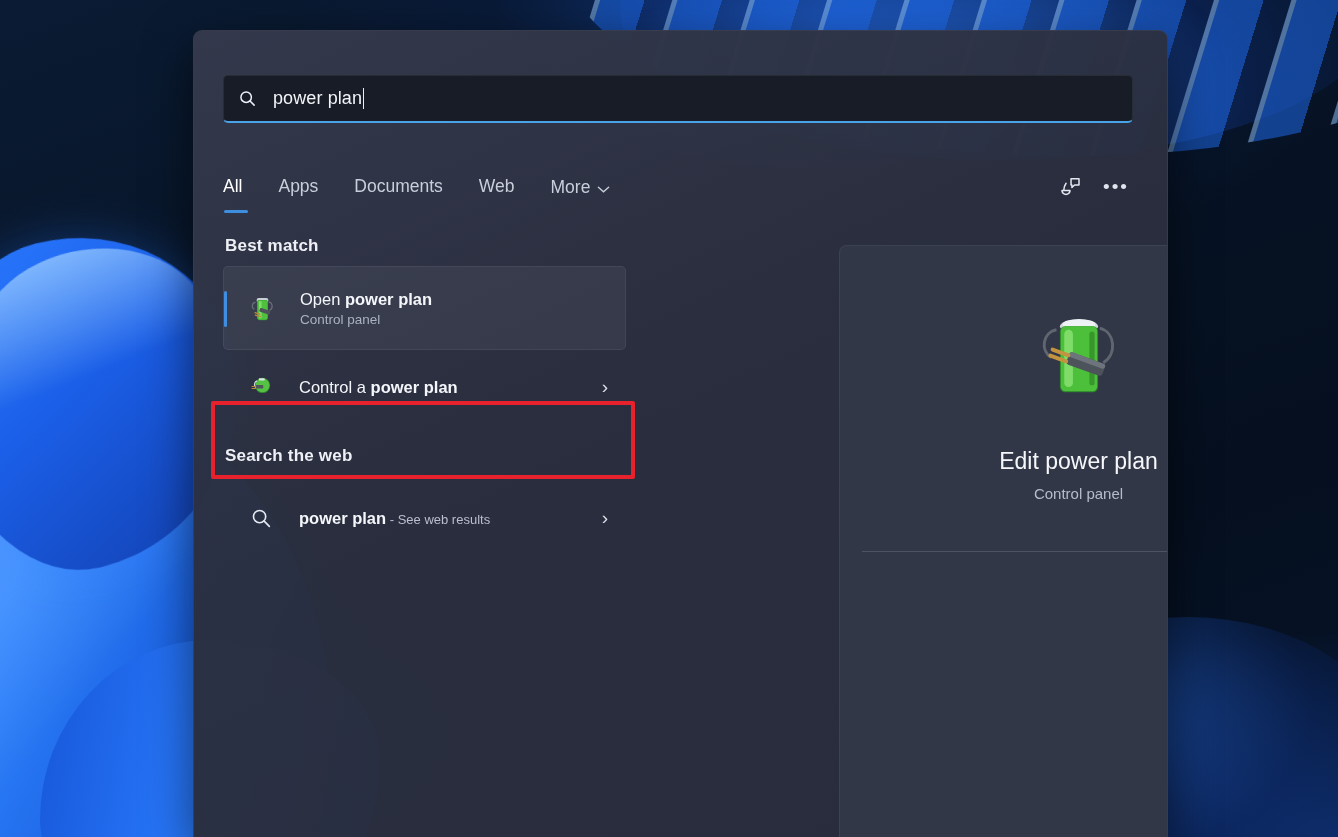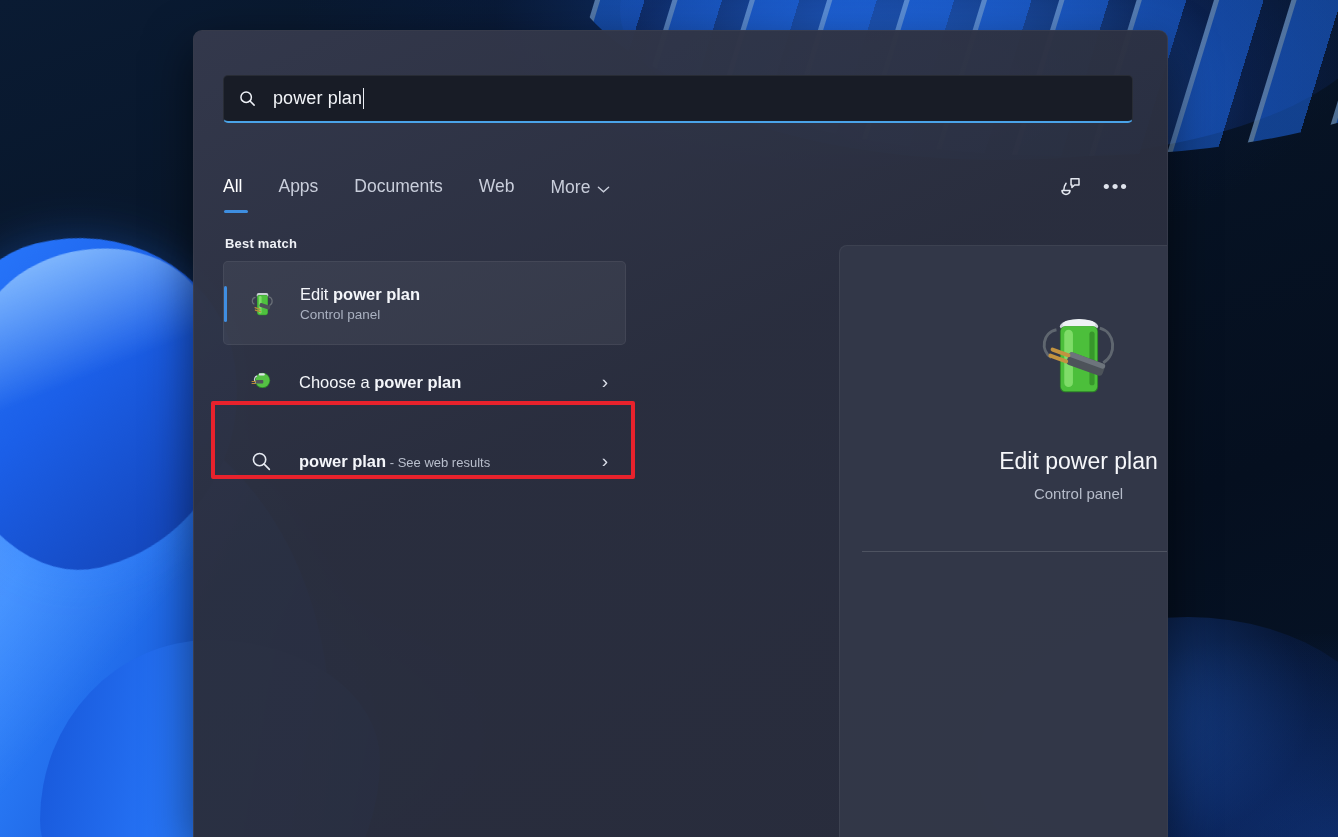--- a/index.html
+++ b/index.html
@@ -145,21 +145,21 @@
     margin-top:-6px; margin-left:12px;
   }
   .dots { letter-spacing:2px; color:#dfe3ec; font-size:19px; line-height:12px; }
 
   
   #results {
     position:absolute; left:0; top:205px; width:640px; height:602px;
     padding-left:29px;
   }
   .grp-title {
-    color:#eef0f5; font-size:13px; font-weight:bold;
+    color:#eef0f5; font-size:17px; font-weight:bold;
     margin:0 0 10px 2px; letter-spacing:0.2px;
   }
   .grp-title.sp { margin-top:22px; }
 
   .row {
     position:relative;
     width:403px; height:84px;
     border-radius:5px;
     display:flex; align-items:center;
     padding-left:18px;
@@ -354,44 +354,45 @@
             <rect x="13.4" y="9.4" width="13.2" height="25.2" rx="2.7" fill="#4fc13f"></rect>
             <rect x="15.4" y="10.4" width="3.4" height="22.6" rx="1.6" fill="#86e06e" opacity="0.85"></rect>
             <path d="M11 12 C6 12.5 5.5 19 9.5 21" stroke="#6a7078" stroke-width="1.5" fill="none"></path>
             <path d="M28 11.5 C33.5 12.5 34 20 29 22.5" stroke="#6a7078" stroke-width="1.5" fill="none"></path>
             <rect x="16" y="21" width="14" height="5.2" rx="1.4" fill="#4d5258" transform="rotate(18 23 23.6)"></rect>
             <rect x="9.4" y="25.6" width="8.4" height="1.7" rx="0.8" fill="#b98a3a" transform="rotate(18 13.6 26.4)"></rect>
             <rect x="9.8" y="28.6" width="8.4" height="1.7" rx="0.8" fill="#b98a3a" transform="rotate(18 14 29.4)"></rect>
           </svg>
         </span>
         <span class="row-text">
-          <span class="row-title"><span class="lite">Edit </span><b>power plan</b></span>
+          <span class="row-title"><span class="lite">Open </span><b>power plan</b></span>
           <span class="row-sub">Control panel</span>
         </span>
       </div>
 
 
       <div class="row wide">
         <span class="row-icon">
           <svg width="26" height="26" viewBox="0 0 34 34">
             <circle cx="19" cy="15" r="10" fill="#2f8a2b"></circle>
             <circle cx="19" cy="15" r="9" fill="#55c244"></circle>
             <path d="M12 9 C8 10 7 16 11 18" stroke="#cfd5da" stroke-width="1.5" fill="none"></path>
             <rect x="10" y="14.5" width="10" height="4.4" rx="1.2" fill="#50555b"></rect>
             <rect x="4.6" y="15.6" width="6" height="1.5" rx="0.7" fill="#b98a3a"></rect>
             <rect x="4.6" y="18.2" width="6" height="1.5" rx="0.7" fill="#b98a3a"></rect>
             <rect x="14" y="5.4" width="8" height="3.2" rx="1.4" fill="#dfe4e8"></rect>
           </svg>
         </span>
         <span class="row-text">
-          <span class="row-title"><span class="lite">Choose a </span><b>power plan</b></span>
+          <span class="row-title"><span class="lite">Control a </span><b>power plan</b></span>
         </span>
         <span class="chev-r">›</span>
       </div>
 
+      <div class="grp-title sp">Search the web</div>
 
       <div class="row wide" style="height:84px;">
         <span class="row-icon">
           <svg width="23" height="23" viewBox="0 0 24 24" fill="none" stroke="#e6eaf2" stroke-width="1.7" stroke-linecap="round">
             <circle cx="10" cy="10" r="6.4"></circle>
             <line x1="14.8" y1="14.8" x2="20.2" y2="20.2"></line>
           </svg>
         </span>
         <span class="row-text">
           <span class="row-title wrap"><b>power plan</b><span class="muted"> - See web results</span></span>

